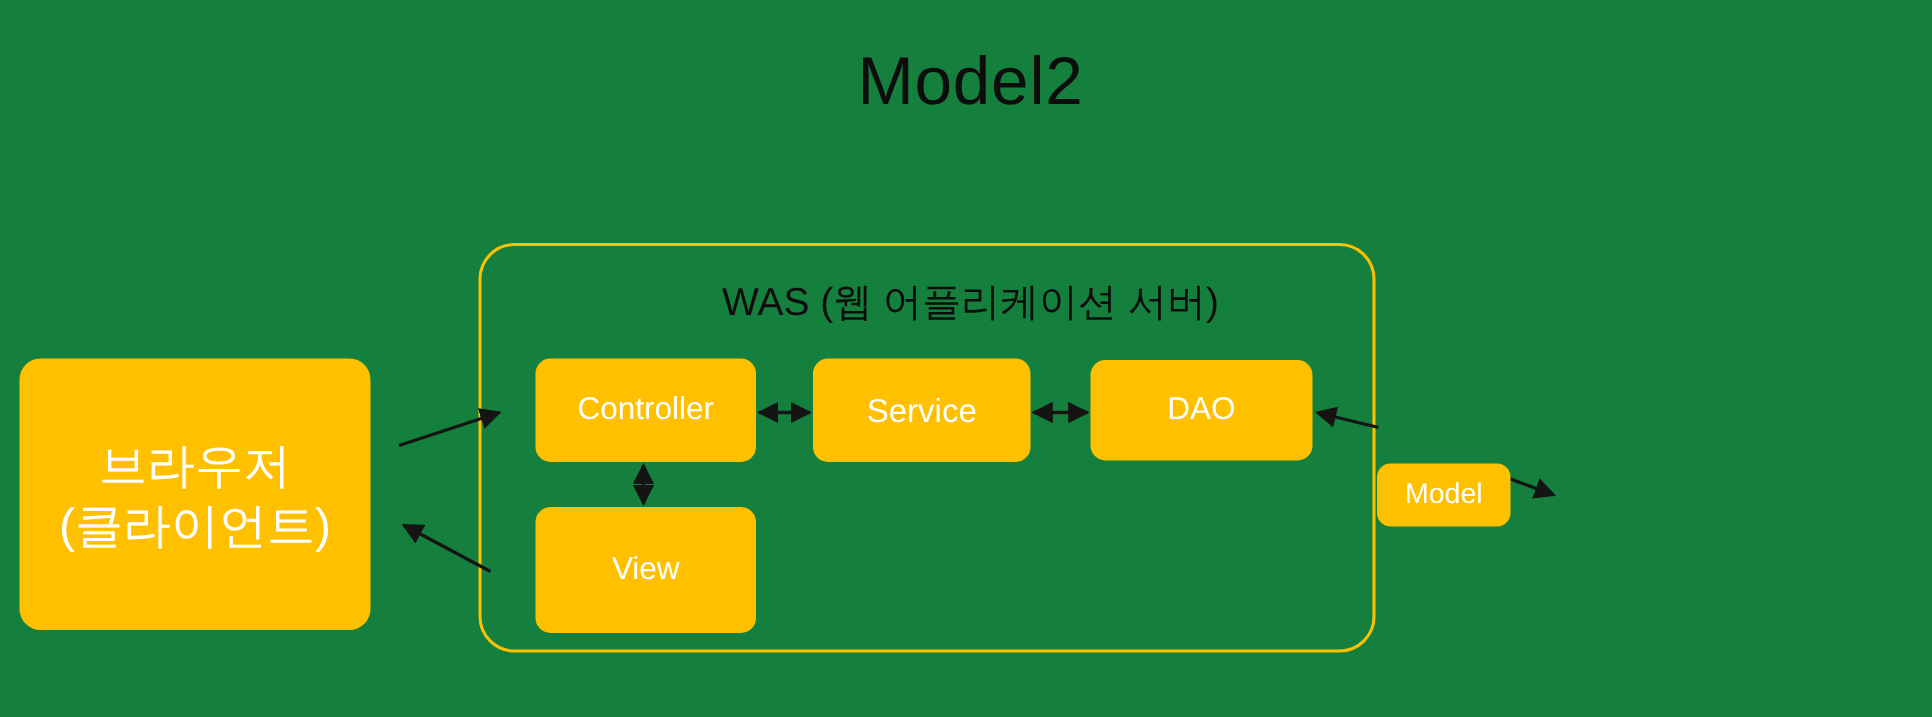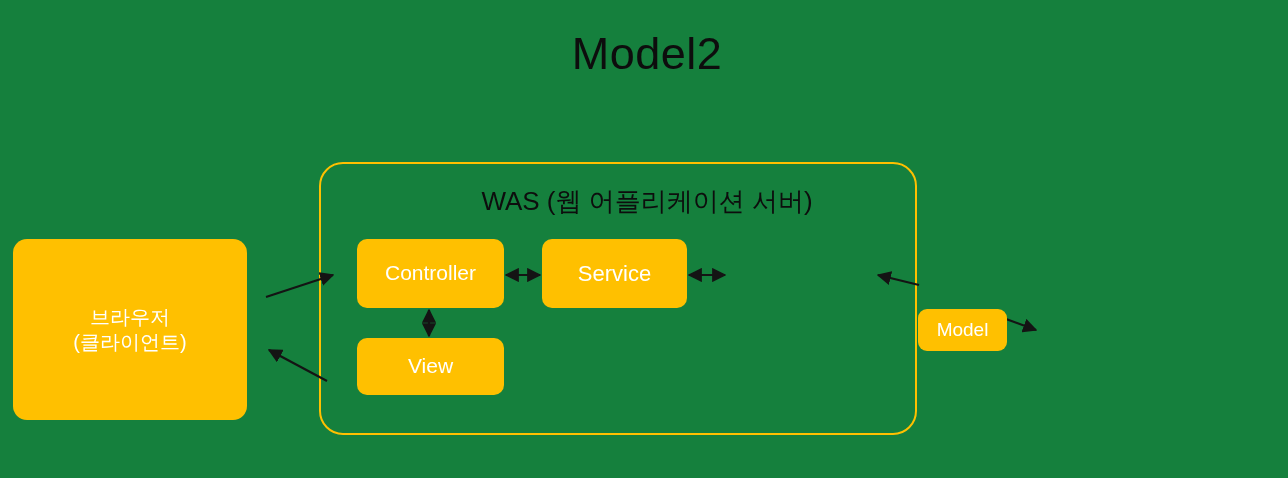--- a/index.html
+++ b/index.html
@@ -69,36 +69,36 @@
     color: var(--node-text, #ffffff);
     display: flex;
     flex-direction: column;
     align-items: center;
     justify-content: center;
     text-align: center;
     line-height: 1.25;
   }
   .node-browser {
     left: 13px; top: 239px; width: 234px; height: 181px;
-    border-radius: 14px; font-size: 20px;
+    border-radius: 14px; font-size: 32px;
   }
   .node-controller {
     left: 357px; top: 239px; width: 147px; height: 69px;
     border-radius: 10px; font-size: 21px;
   }
   .node-service {
     left: 542px; top: 239px; width: 145px; height: 69px;
     border-radius: 10px; font-size: 22px;
   }
   .node-dao {
     left: 727px; top: 240px; width: 148px; height: 67px;
     border-radius: 10px; font-size: 21px;
   }
   .node-view {
-    left: 357px; top: 338px; width: 147px; height: 57px;
+    left: 357px; top: 338px; width: 147px; height: 84px;
     border-radius: 10px; font-size: 21px;
   }
   .node-model {
     left: 918px; top: 281px; width: 89px; height: 42px;
     border-radius: 9px; font-size: 19px; margin-top: 28px;
   }
   .node-database {
     left: 1038px; top: 240px; width: 237px; height: 180px;
     border-radius: 16px; font-size: 28px; letter-spacing: 1px;
   }
@@ -133,20 +133,23 @@
   </div>
 
   <div class="node node-controller">
     <span>Controller</span>
   </div>
 
   <div class="node node-service">
     <span>Service</span>
   </div>
 
+  <div class="node node-dao">
+    <span>DAO</span>
+  </div>
 
   <div class="node node-view">
     <span>View</span>
   </div>
 
   <div class="node node-model">
     <span>Model</span>
   </div>
 
 

